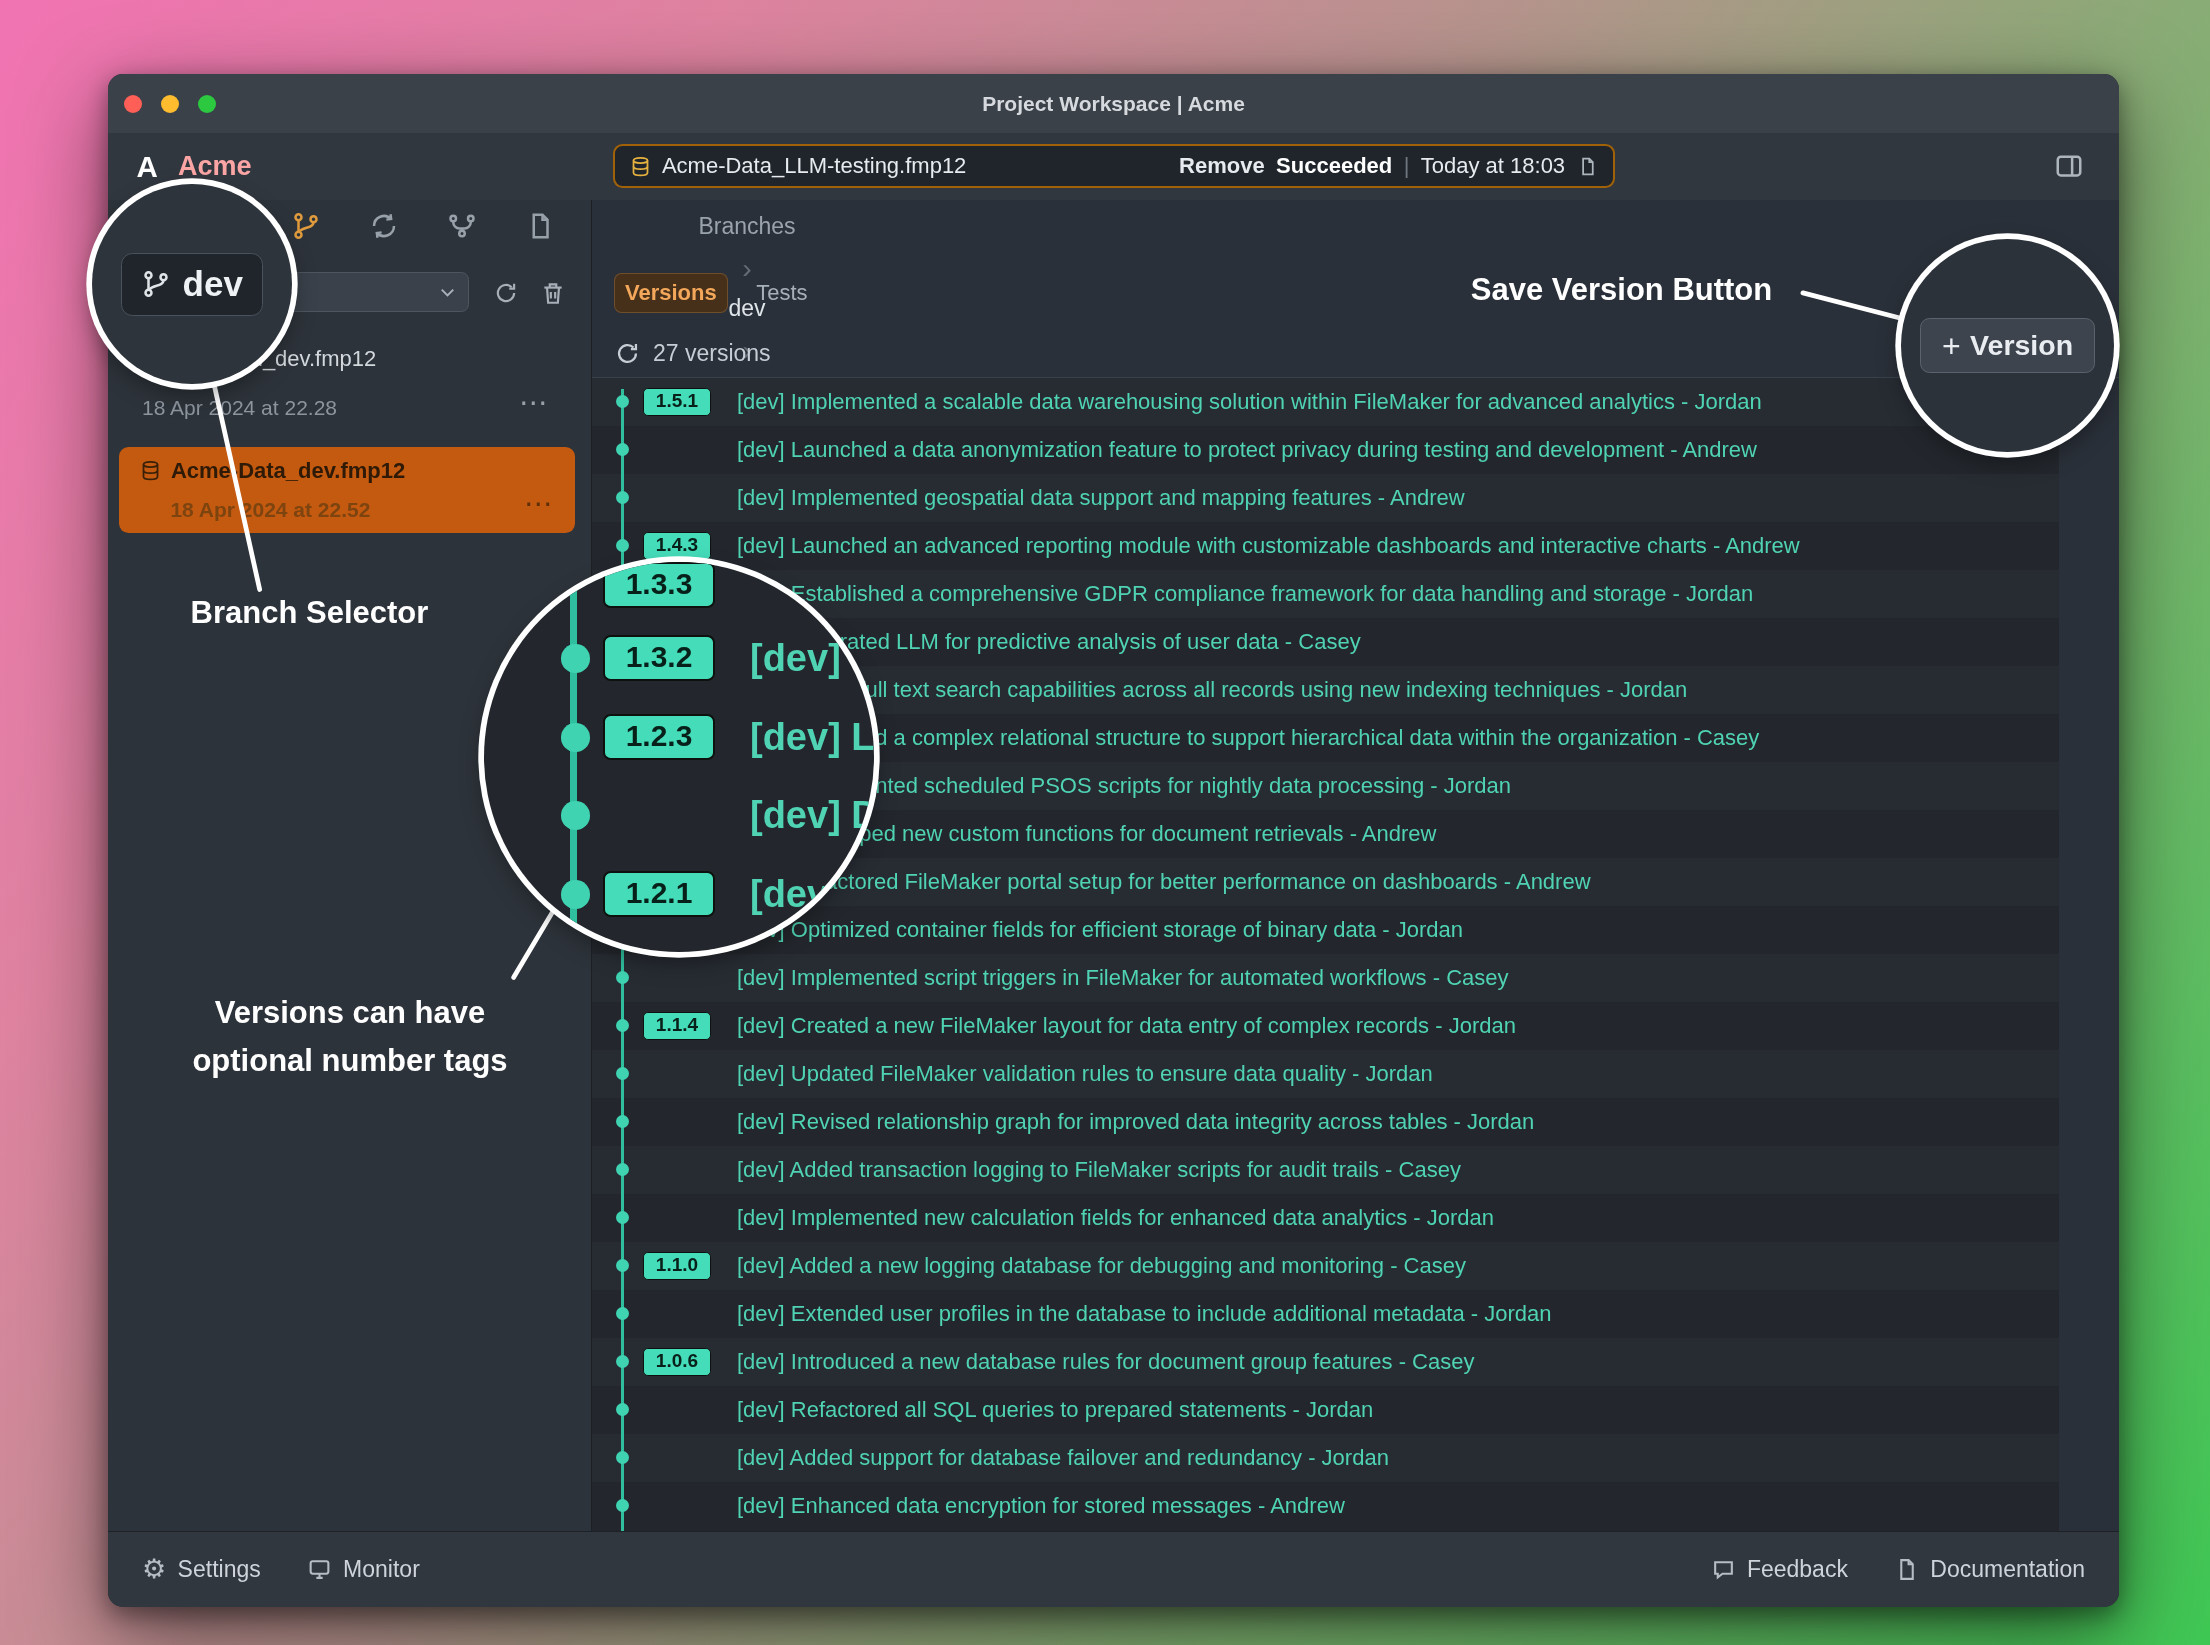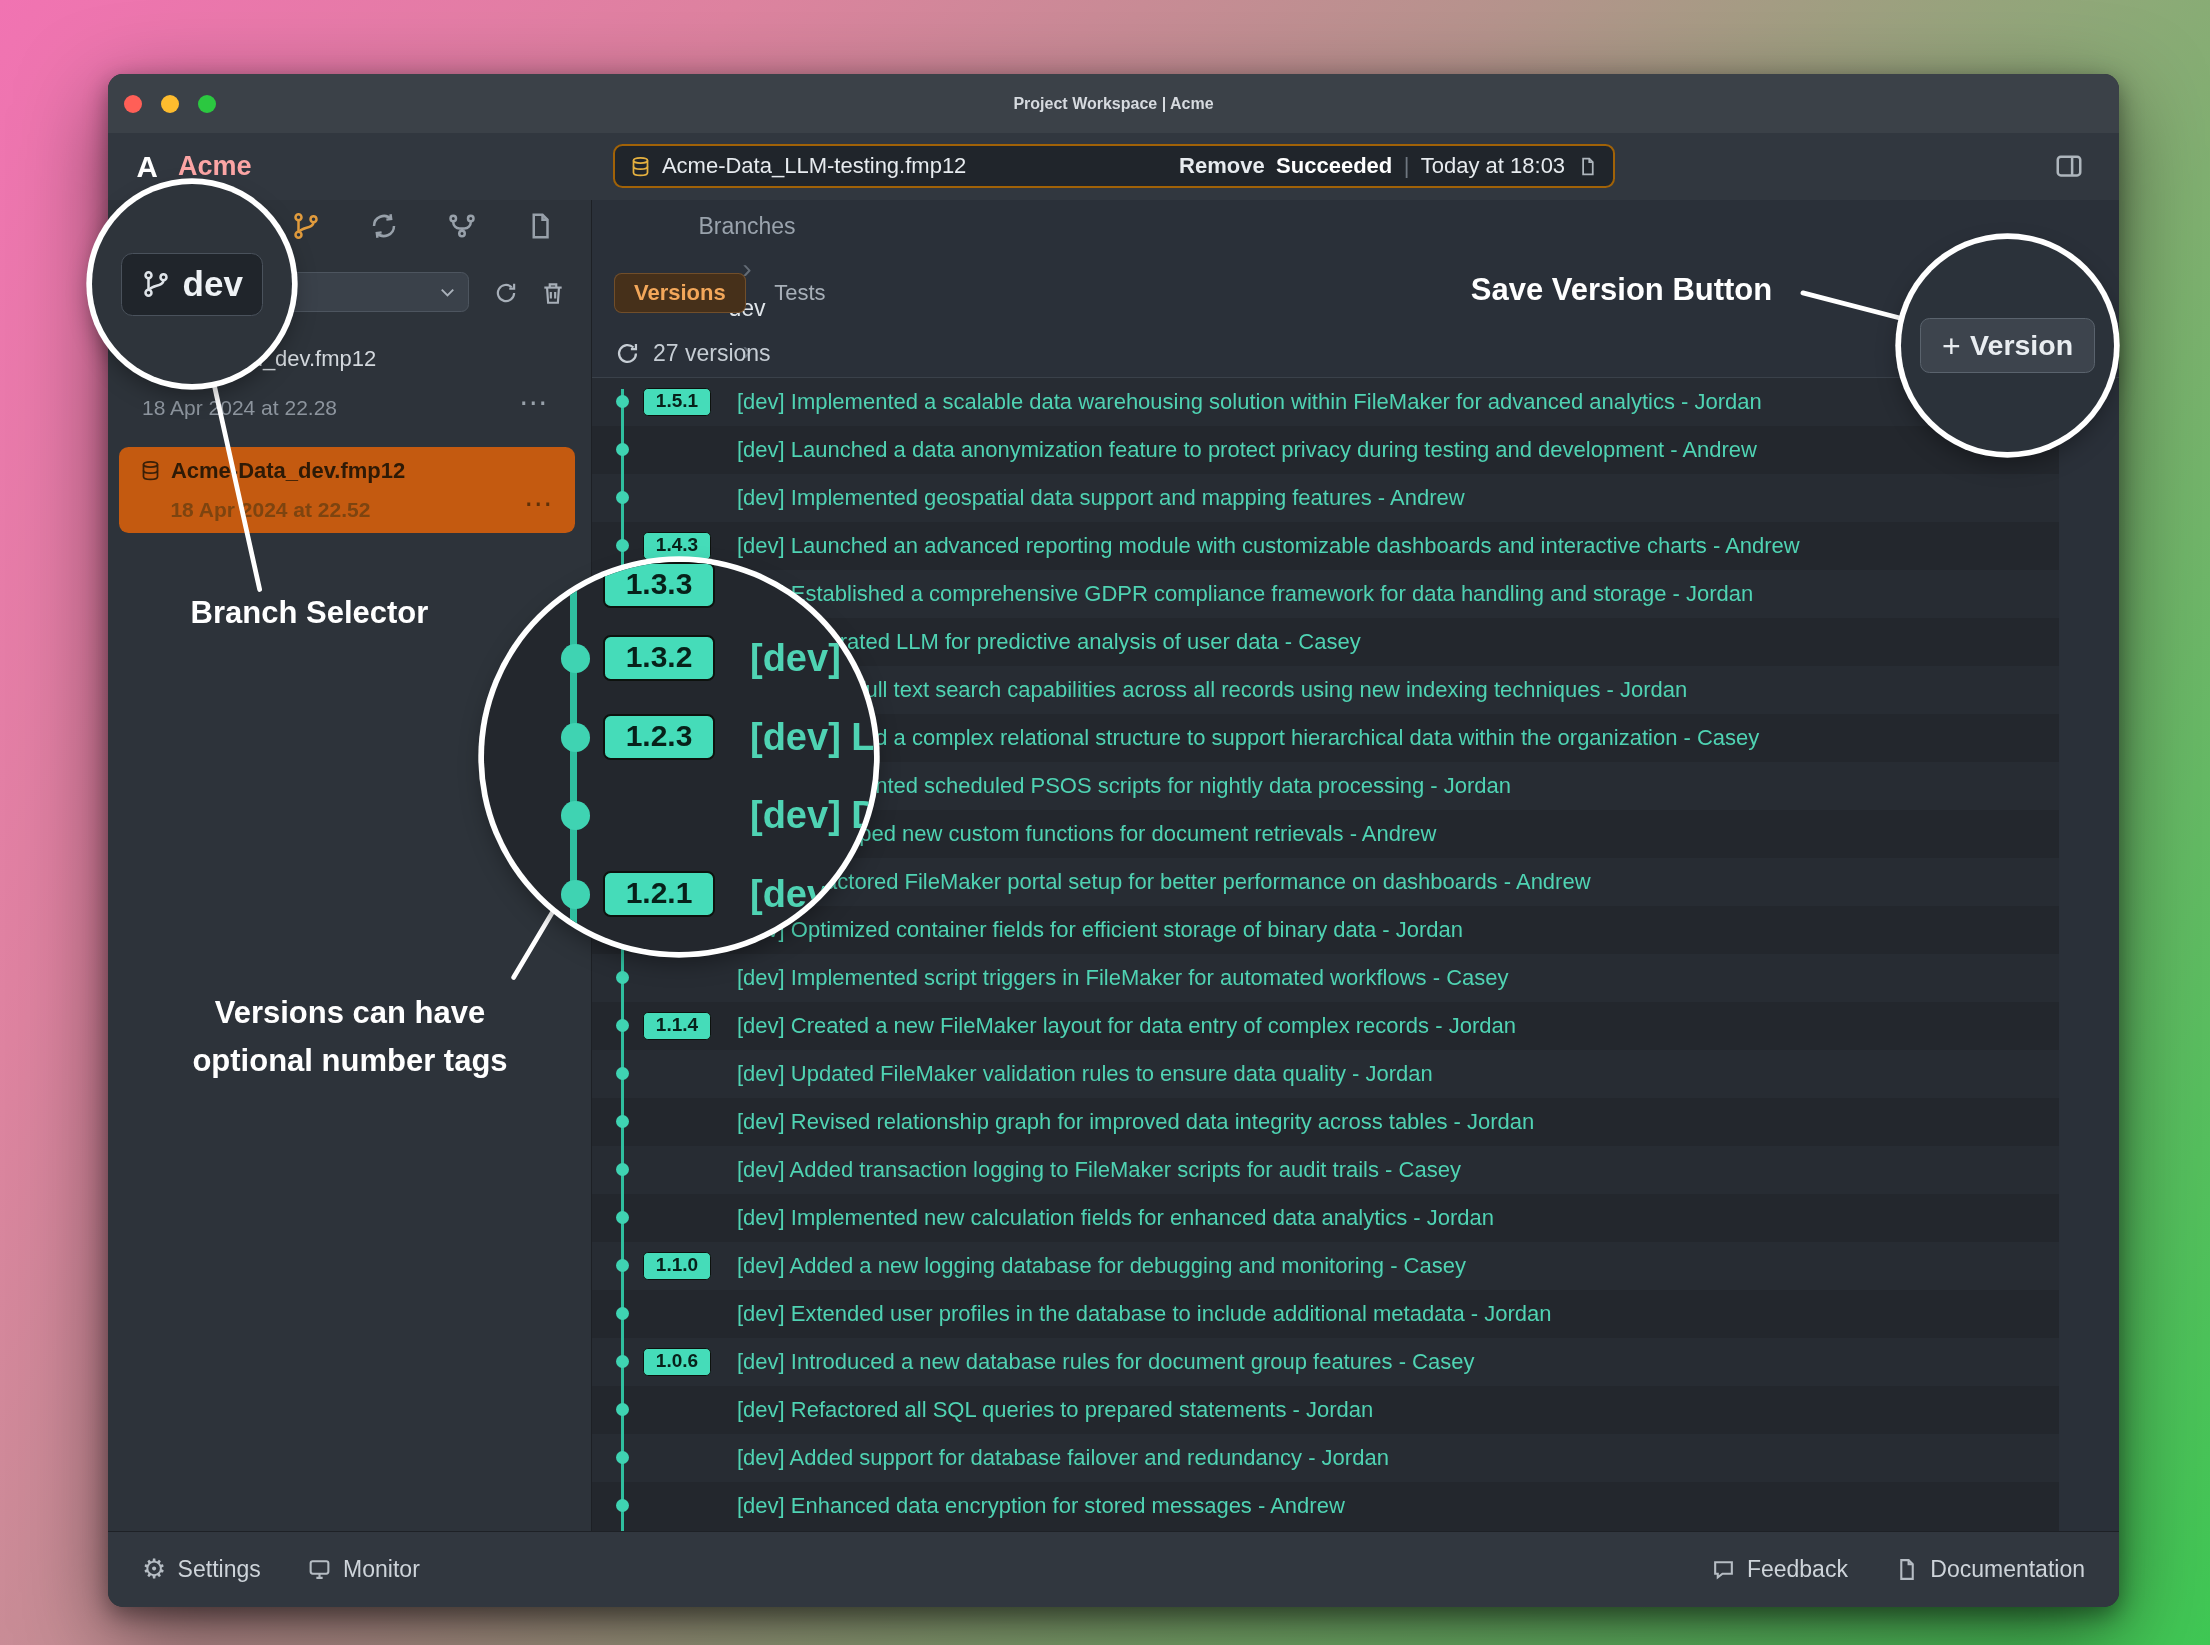--- a/index.html
+++ b/index.html
@@ -12,21 +12,21 @@
   svg{display:block;}
 
   
   .window{position:absolute;left:108px;top:74px;width:2011px;height:1533px;background:#2a3039;
     border-radius:15px;box-shadow:0 28.5px 86px rgba(0,0,0,.5),0 7.6px 23px rgba(0,0,0,.4);overflow:hidden;z-index:10;}
 
   .titlebar{position:absolute;left:0;top:0;right:0;height:59px;background:#3b4148;border-bottom:1px solid #23262b;}
   .lights{position:absolute;left:16px;top:21px;display:flex;gap:19px;}
   .light{width:18px;height:18px;border-radius:50%;}
   .light.red{background:#ff5f57;}.light.yellow{background:#febc2e;}.light.green{background:#2bc840;}
-  .title{line-height:59px;text-align:center;color:#d6dadf;font-size:16px;font-weight:bold;}
+  .title{line-height:59px;text-align:center;color:#d6dadf;font-size:21px;font-weight:bold;}
 
   .topbar{position:absolute;left:0;top:59px;right:0;height:67px;background:#31373f;border-bottom:1px solid #22252a;}
   .logo{position:absolute;left:28.5px;top:0;line-height:67px;font-size:29.5px;font-weight:bold;color:#ffffff;}
   .wsname{position:absolute;left:70px;top:0;line-height:67px;font-size:27px;font-weight:bold;color:#fca5a5;}
   .chip{position:absolute;left:50%;transform:translateX(-50%);top:11.4px;width:1002px;height:44px;background:#20252b;
     border:2px solid #a16207;border-radius:9.5px;display:flex;align-items:center;padding:0 15px;box-sizing:border-box;gap:11.4px;}
   .chip svg{flex:none;}
   .chip-file{color:#e7ebef;font-size:22px;white-space:nowrap;}
   .chip-spacer{flex:1;}
   .chip-action{color:#e7ebef;font-size:22px;font-weight:600;}
@@ -56,21 +56,21 @@
 
   
   .main{position:absolute;left:484px;top:126px;right:0;bottom:76px;background:#2a3039;}
   .crumbs{position:absolute;left:22px;top:13.3px;height:34px;display:flex;align-items:center;gap:13.3px;font-size:23px;flex-direction:column;}
   .crumb-root{color:#9aa3ad;cursor:pointer;}
   .crumb-sep{color:#646c76;font-size:28.5px;line-height:28.5px;}
   .crumb-branch{color:#e0e5ea;cursor:pointer;}
   .crumb-file{color:#e0e5ea;display:flex;align-items:center;gap:9.5px;}
   .crumb-file svg{color:#b9c0c7;}
   .tabs{position:absolute;left:22px;top:73px;display:flex;align-items:center;gap:28.5px;}
-  .tab-active{height:38px;line-height:38px;padding:0 19px;background:#46301a;color:#f3a75a;font-weight:bold;font-size:22px;border-radius:7.6px;border:1px solid rgba(243,167,90,.25);cursor:pointer;}
+  .tab-active{height:38px;line-height:38px;padding:0 10px;background:#46301a;color:#f3a75a;font-weight:bold;font-size:22px;border-radius:7.6px;border:1px solid rgba(243,167,90,.25);cursor:pointer;}
   .tab{color:#a7afb8;font-size:22px;cursor:pointer;}
   .toolline{position:absolute;left:0;top:177px;right:0;height:1px;background:#3a414a;}
   .t-refresh{position:absolute;left:22px;top:140px;width:27px;height:27px;color:#c6cdd4;cursor:pointer;}
   .t-count{position:absolute;left:61px;top:140px;font-size:23px;color:#c6cdd4;line-height:27px;}
 
   .vlist{position:absolute;left:0;top:178px;right:60px;bottom:0;overflow:hidden;background:#23272d;}
   .tl-line{position:absolute;left:28.5px;top:11.4px;bottom:0;width:3.8px;background:#2fbf9f;z-index:2;}
   .vrow{position:relative;height:48px;}
   .vrows .vrow:nth-child(even){background:#23272d;}
   .vrows .vrow:nth-child(odd){background:#272c33;}

